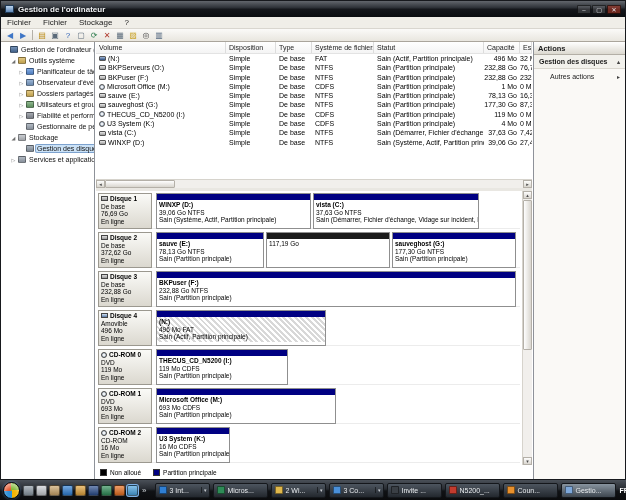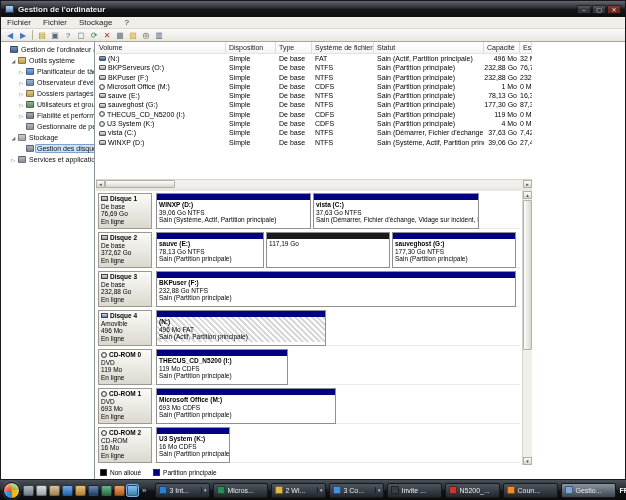--- a/index.html
+++ b/index.html
@@ -563,20 +563,31 @@
               </span>
             </div>
           <div class="vscroll">
             <span class="scroll-btn up">▴</span>
             <span class="vthumb"></span>
             <span class="scroll-btn down">▾</span>
           </div>
         </div>
       </div>
 
+      <div class="actions">
+        <div class="actions-header">Actions</div>
+        <div class="actions-section">
+          <span>Gestion des disques</span>
+          <span class="chev">▴</span>
+        </div>
+        <div class="actions-item">
+          <span>Autres actions</span>
+          <span class="arrow">▸</span>
+        </div>
+      </div>
 
     </div>
   </div>
 
   <div class="taskbar">
     <span class="start-orb"></span>
     <span class="ql" id="quick-launch">
         <span class="ql-icon" style="background: linear-gradient(rgba(255, 255, 255, 0.333), rgba(0, 0, 0, 0.2)), rgb(141, 154, 165);"></span>
         <span class="ql-icon" style="background: linear-gradient(rgba(255, 255, 255, 0.333), rgba(0, 0, 0, 0.2)), rgb(201, 205, 210);"></span>
         <span class="ql-icon" style="background: linear-gradient(rgba(255, 255, 255, 0.333), rgba(0, 0, 0, 0.2)), rgb(202, 164, 106);"></span>

